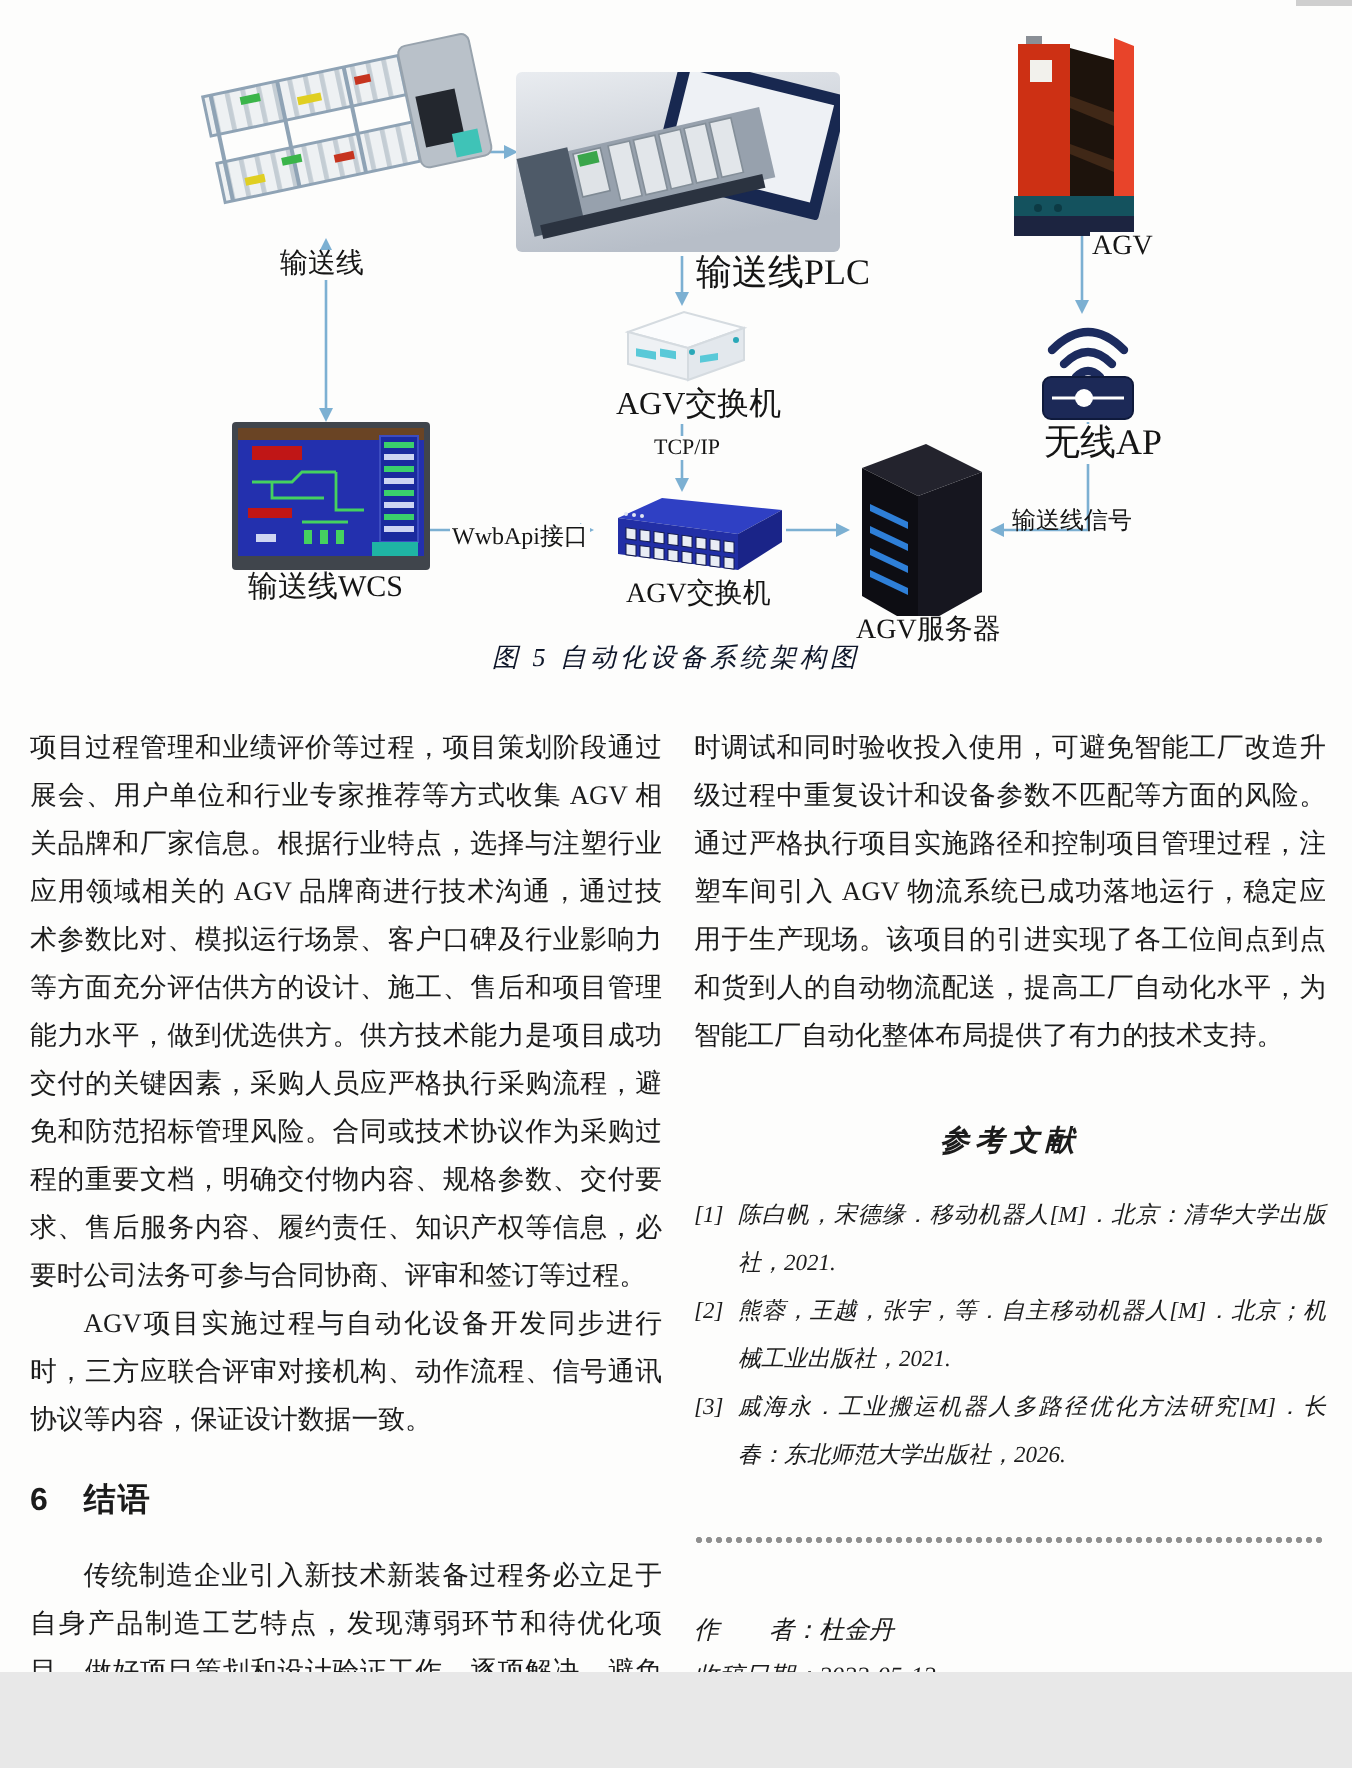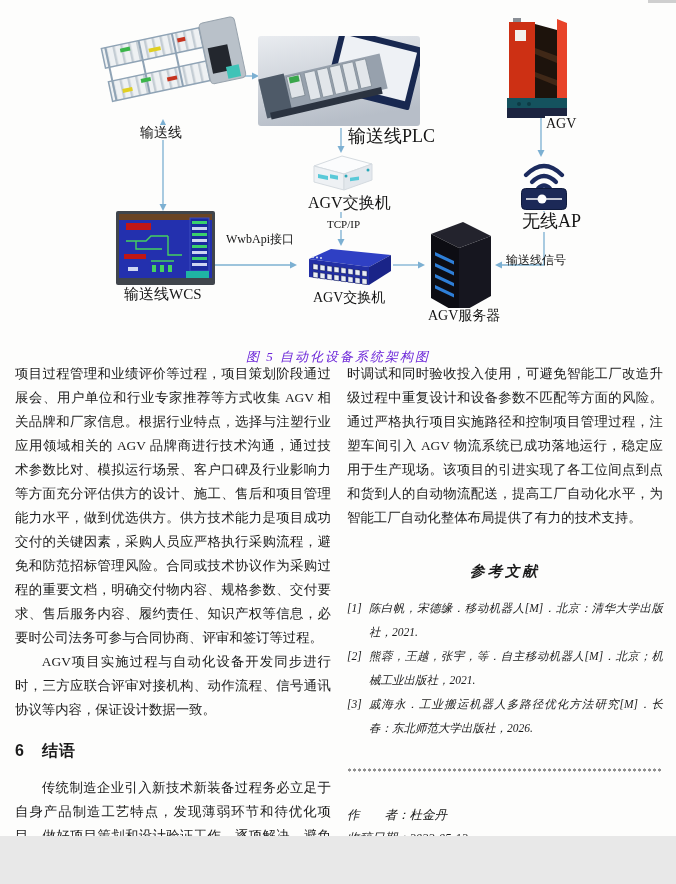--- a/index.html
+++ b/index.html
@@ -14,22 +14,22 @@
   .connectors{position:absolute;left:0;top:0;z-index:1;}
   .art{position:absolute;z-index:2;}
   .dlabel{
     position:absolute;z-index:3;font-family:"Liberation Serif","DejaVu Serif",serif;
     color:#151515;background:#fdfdfc;padding:0 1px;white-space:nowrap;line-height:1.1;
   }
   .dlabel.nobg{background:transparent;}
   .fs11{font-size:11px;} .fs12{font-size:12px;} .fs13{font-size:18px;}
   .fs14{font-size:14px;} .fs15{font-size:15px;} .fs16{font-size:16px;}
   .caption{
-    position:absolute;top:348px;left:0;width:676px;text-align:center;z-index:3;
-    font-size:13px;font-style:italic;letter-spacing:2px;color:#6d28d9;
+    position:absolute;top:320px;left:0;width:676px;text-align:center;z-index:3;
+    font-size:13px;font-style:italic;letter-spacing:2px;color:#0f172a;
   }
   .scan-artifact{position:absolute;left:648px;top:0;width:28px;height:3px;background:#cfcfcf;z-index:0;}
   
   .col{position:absolute;top:362px;text-align:justify;font-size:13.4px;line-height:24px;}
   .col-left{left:15px;width:316px;}
   .col-right{left:347px;width:316px;}
   .col p{margin:0;}
   .indent{text-indent:2em;}
   .sec-heading{
     font-family:"Liberation Sans","DejaVu Sans",sans-serif;font-weight:bold;
@@ -242,21 +242,21 @@
       <line x1="5" y1="11" x2="41" y2="11" stroke="#ffffff" stroke-width="1.6"></line>
       <circle cx="21" cy="11" r="4.5" fill="#ffffff"></circle>
     </svg>
 
     <span class="dlabel fs14" style="left:139px;top:125px;">输送线</span>
     <span class="dlabel fs13" style="left:347px;top:127px;">输送线PLC</span>
     <span class="dlabel fs14" style="left:545px;top:116px;">AGV</span>
     <span class="dlabel fs16" style="left:307px;top:194px;">AGV交换机</span>
     <span class="dlabel fs11" style="left:326px;top:218px;text-align:right;">TCP/IP</span>
     <span class="dlabel fs15" style="left:123px;top:286px;">输送线WCS</span>
-    <span class="dlabel fs12" style="left:225px;top:233px;">WwbApi接口</span>
+    <span class="dlabel fs12" style="left:225px;top:262px;">WwbApi接口</span>
     <span class="dlabel fs14" style="left:312px;top:290px;">AGV交换机</span>
     <span class="dlabel fs14" style="left:427px;top:308px;">AGV服务器</span>
     <span class="dlabel fs13" style="left:521px;top:212px;">无线AP</span>
     <span class="dlabel fs12 nobg" style="left:505px;top:254px;">输送线信号</span>
 
     <div class="caption">图 5  自动化设备系统架构图</div>
   </div>
 
   <div class="col col-left">
     <p>项目过程管理和业绩评价等过程，项目策划阶段通过展会、用户单位和行业专家推荐等方式收集 AGV 相关品牌和厂家信息。根据行业特点，选择与注塑行业应用领域相关的 AGV 品牌商进行技术沟通，通过技术参数比对、模拟运行场景、客户口碑及行业影响力等方面充分评估供方的设计、施工、售后和项目管理能力水平，做到优选供方。供方技术能力是项目成功交付的关键因素，采购人员应严格执行采购流程，避免和防范招标管理风险。合同或技术协议作为采购过程的重要文档，明确交付物内容、规格参数、交付要求、售后服务内容、履约责任、知识产权等信息，必要时公司法务可参与合同协商、评审和签订等过程。</p>

